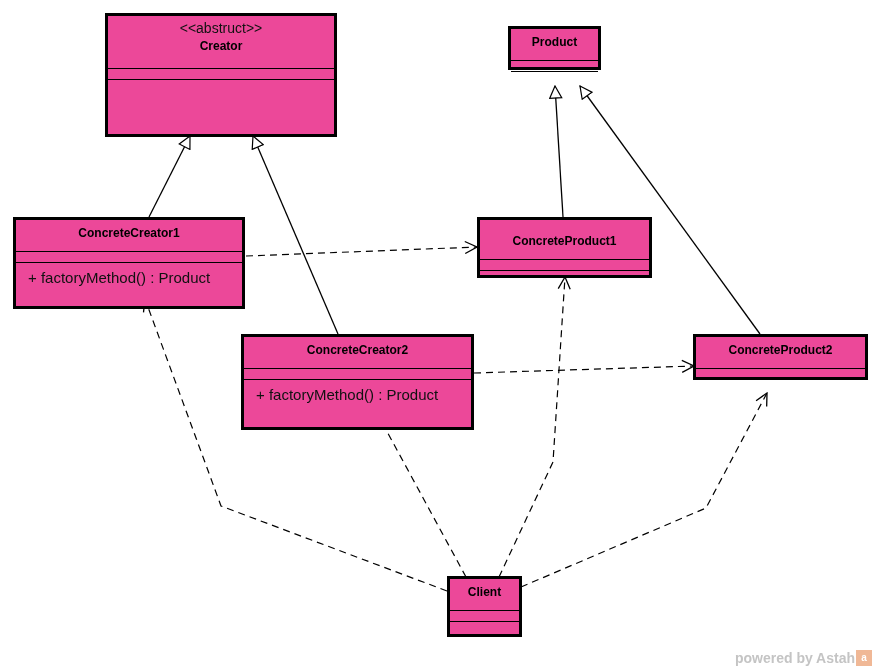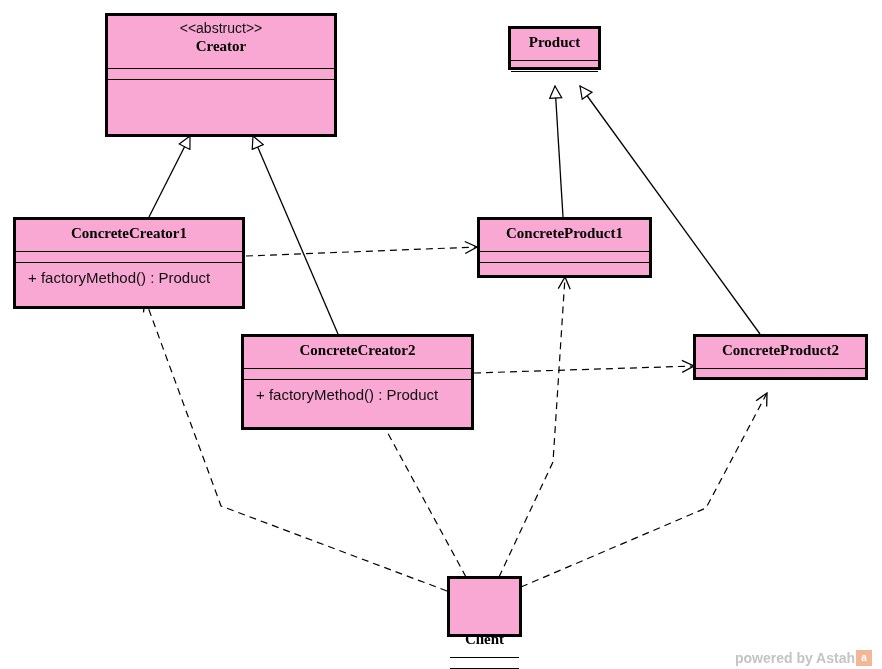--- a/index.html
+++ b/index.html
@@ -1,22 +1,22 @@
 <!DOCTYPE html>
 <html><head>
   <meta charset="utf-8">
   <style>
     html, body { margin: 0; padding: 0; background: #ffffff; }
     body { width: 882px; height: 669px; position: relative; overflow: hidden;
            font-family: "Liberation Sans", "DejaVu Sans", sans-serif; }
     #canvas { position: absolute; left: 0; top: 0; width: 882px; height: 669px; }
-    .cls { position: absolute; background: #f9a8d4; border: 3px solid #000; box-sizing: border-box; }
+    .cls { position: absolute; background: #ec4899; border: 3px solid #000; box-sizing: border-box; }
     .cls .name-sec { text-align: center; padding-top: 4px; }
     .cls .stereo { font-size: 14px; color: #111; line-height: 17px; }
-    .cls .cname { font-size: 15px; font-weight: bold; color: #000; line-height: 19px; font-family: Liberation Serif, serif; }
+    .cls .cname { font-size: 12px; font-weight: bold; color: #000; line-height: 19px; }
     .cls .sec { border-top: 1px solid #000; }
     .cls .attr-sec { height: 10px; }
     .cls .ops-sec { padding: 4px 0 0 12px; }
     .cls .op { font-size: 15px; color: #111; line-height: 22px; white-space: nowrap; }
     .cls .empty-sec { height: 10px; }
     #watermark { position: absolute; right: 10px; bottom: 3px; font-size: 14px; font-weight: bold;
                  color: #c4c4c4; display: flex; align-items: center; gap: 1px; }
     #wm-logo { width: 16px; height: 16px; background: #f0b896; display: inline-block; color: #fff;
                font-size: 10px; text-align: center; line-height: 16px; }
   </style>
@@ -78,37 +78,37 @@
   <div class="name-sec" style="height:27px;">
     <div class="cname">ConcreteCreator2</div>
   </div>
   <div class="sec attr-sec"></div>
   <div class="sec ops-sec">
     <div class="op">+ factoryMethod() : Product</div>
   </div>
 </div>
 
 <div class="cls" style="left:477px; top:217px; width:175px; height:61px;">
-  <div class="name-sec" style="height:27px;">
+  <div class="name-sec" style="height:27px;margin-top:8px;">
     <div class="cname">ConcreteProduct1</div>
   </div>
   <div class="sec empty-sec"></div>
   <div class="sec empty-sec"></div>
 </div>
 
 <div class="cls" style="left:693px; top:334px; width:175px; height:46px;">
   <div class="name-sec" style="height:27px;">
     <div class="cname">ConcreteProduct2</div>
   </div>
   <div class="sec empty-sec"></div>
   <div class="sec empty-sec"></div>
 </div>
 
 <div class="cls" style="left:447px; top:576px; width:75px; height:61px;">
-  <div class="name-sec" style="height:27px;margin-top:47px;">
+  <div class="name-sec" style="height:27px;">
     <div class="cname">Client</div>
   </div>
   <div class="sec empty-sec"></div>
   <div class="sec empty-sec"></div>
 </div>
 
 <div id="watermark">
   <span>powered by Astah</span>
   <span id="wm-logo">a</span>
 </div>

